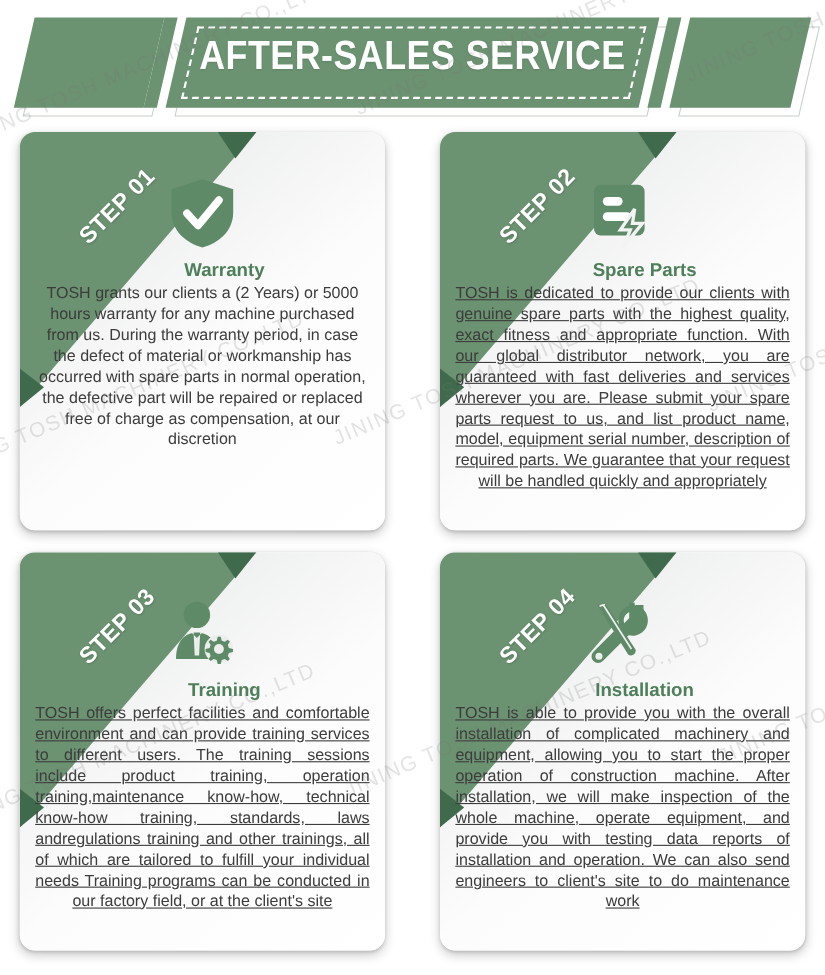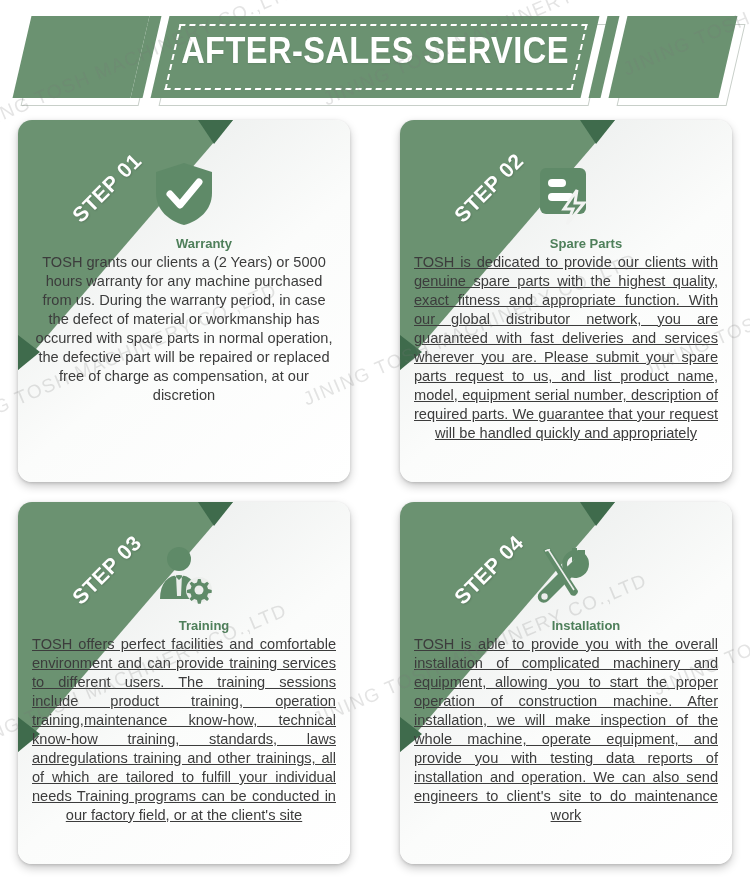--- a/index.html
+++ b/index.html
@@ -178,21 +178,21 @@
   .card-icon {
     width: 72px; height: 72px;
     margin-bottom: 6px;
     display: flex;
     align-items: center;
     justify-content: center;
   }
   .card-icon svg { display: block; }
   .card-title {
     color: #4e7f5a;
-    font-size: 13px;
+    font-size: 17px;
     font-weight: bold;
     text-align: right;
     margin-bottom: 2px;
     margin-left: 40px;
   }
   .card-text {
     color: #3c3c3c;
     font-size: 14.6px;
     line-height: 1.30;
     width: 312px;

